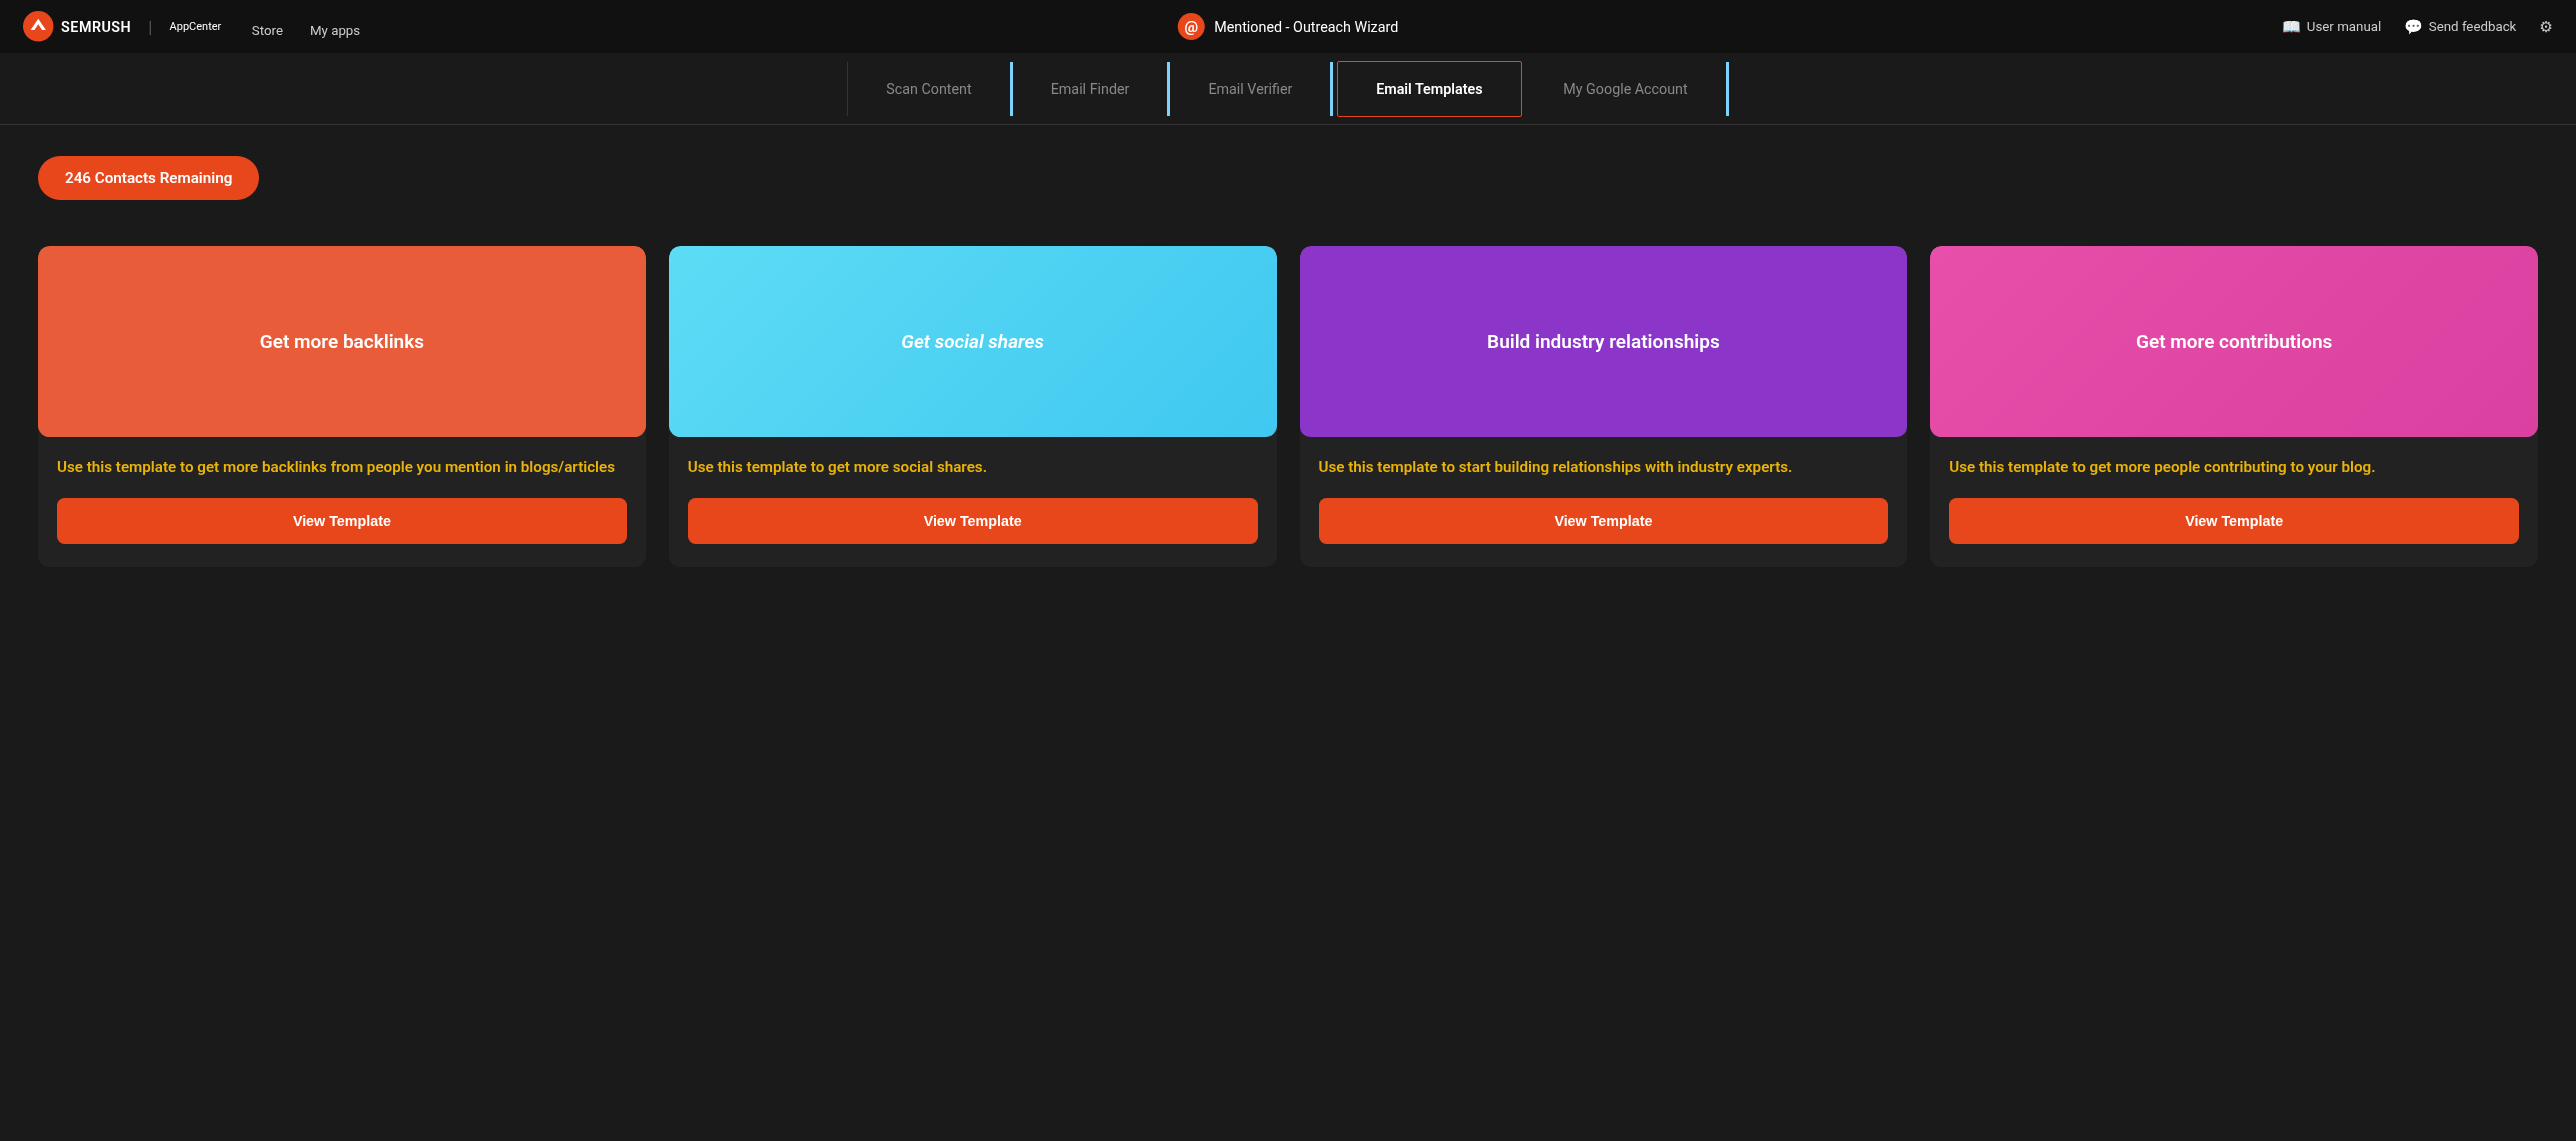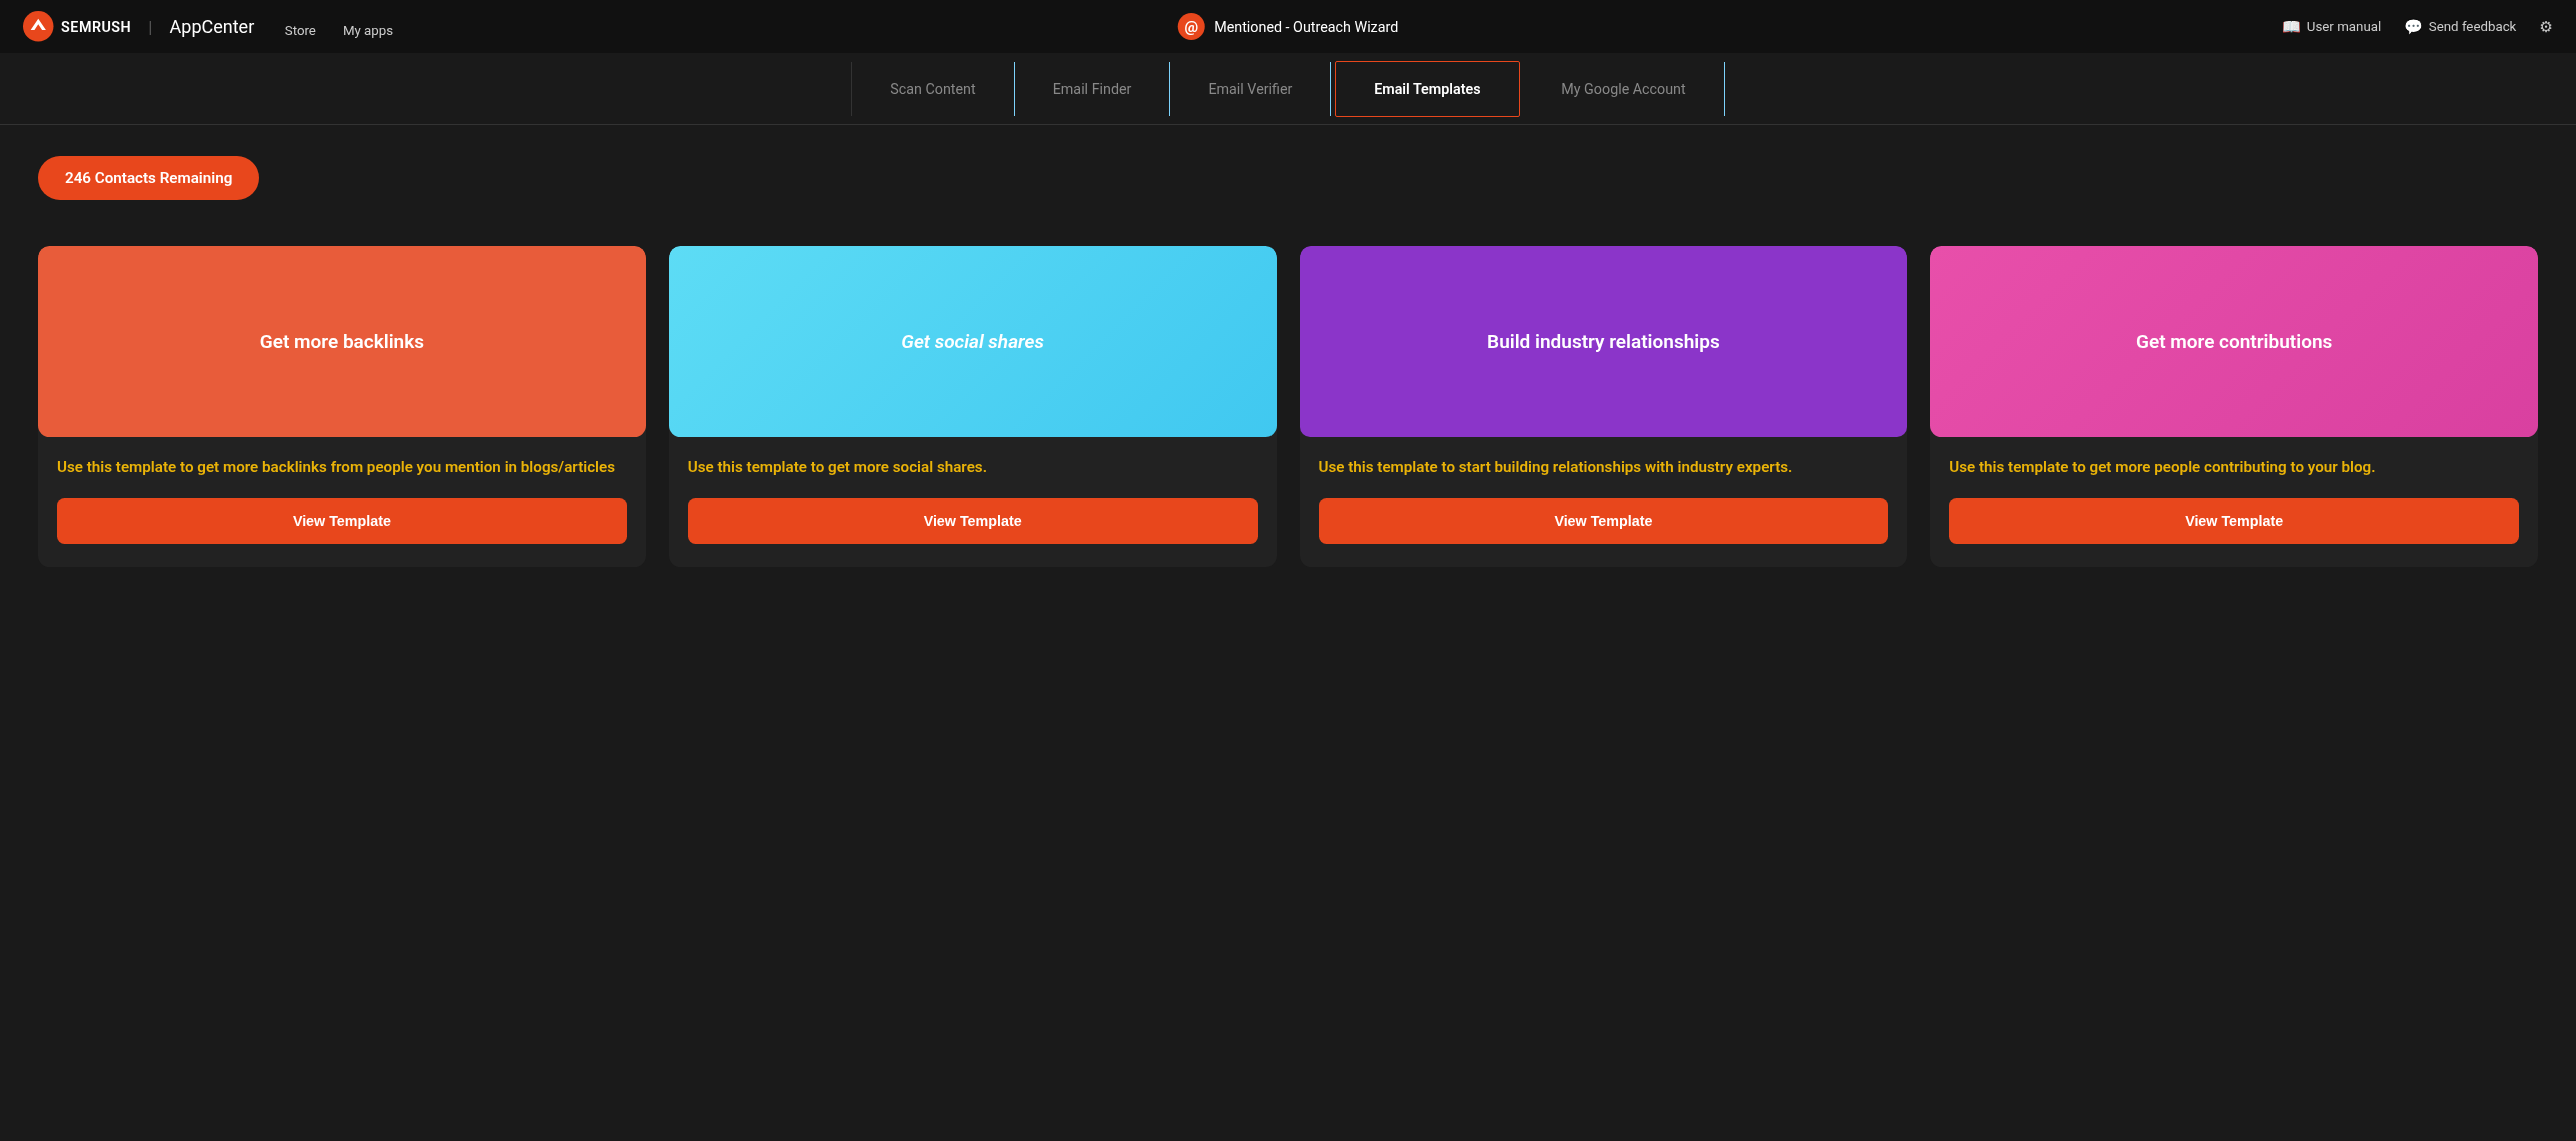--- a/index.html
+++ b/index.html
@@ -52,21 +52,21 @@
     }
 
     .brand-separator {
       color: #555;
       margin: 0 9.5px;
       font-size: 17px;
     }
 
     .appcenter-text {
       color: #ffffff;
-      font-size: 18px;
+      font-size: 11px;
       font-weight: 400;
     }
 
     .nav-links {
       display: flex;
       align-items: center;
       gap: 27px;
       margin-right: auto;
     }
 
@@ -135,21 +135,21 @@
       border-bottom: 1px solid #333;
       padding: 0;
       gap: 0;
     }
 
     .tab-item {
       padding: 19px 38px;
       font-size: 14.3px;
       color: #888888;
       cursor: pointer;
-      border-right: 1px solid #7dd3fc;
+      border-right: 3px solid #7dd3fc;
       position: relative;
     }
 
     .tab-item:first-child {
       border-left: 1px solid #333;
     }
 
     .tab-item.active {
       color: #ffffff;
       font-weight: 600;

